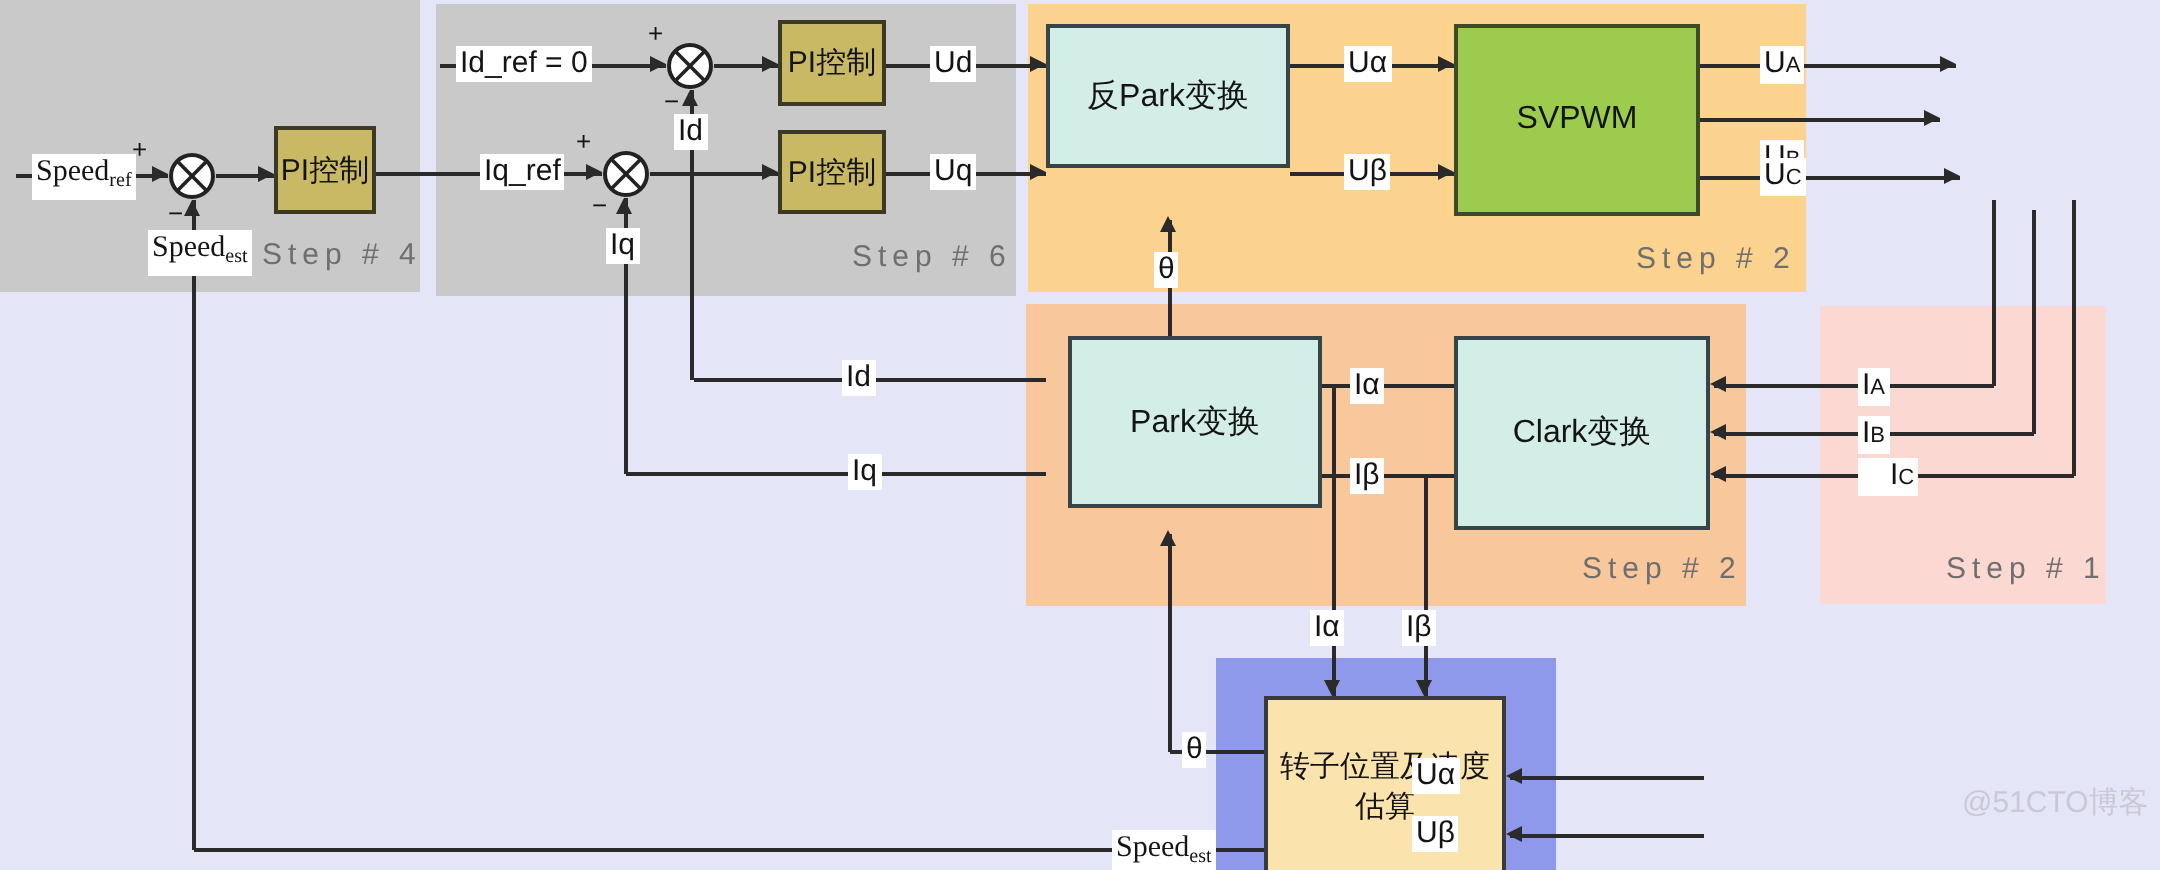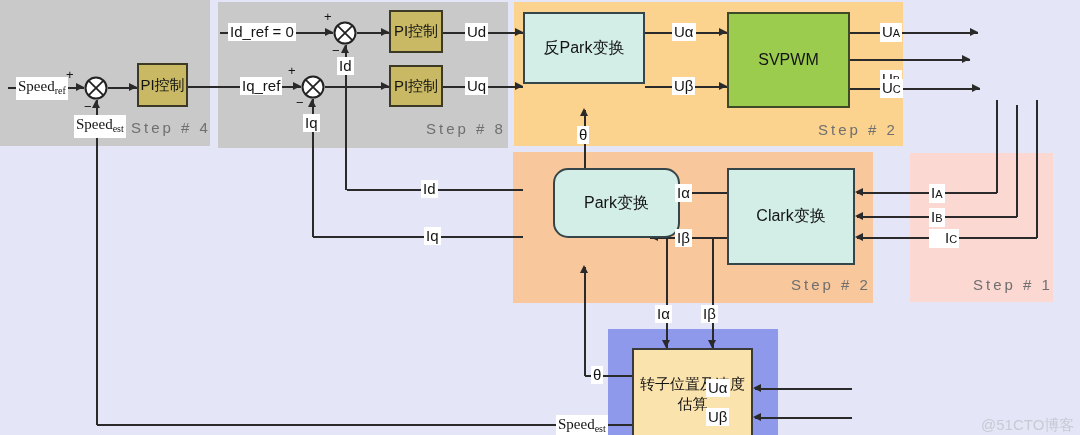--- a/index.html
+++ b/index.html
@@ -36,21 +36,21 @@
 <div id="stage">
 
   <div class="panel" style="left:0;top:2;width:210px;height:146px;background:#c9c9c9;"></div>
   <div class="panel" style="left:218px;top:2px;width:290px;height:146px;background:#c9c9c9;"></div>
   <div class="panel" style="left:514px;top:2px;width:389px;height:144px;background:#fbd28e;"></div>
   <div class="panel" style="left:513px;top:152px;width:360px;height:151px;background:#f8c79c;"></div>
   <div class="panel" style="left:910px;top:153px;width:143px;height:149px;background:#fcd8d2;"></div>
   <div class="panel" style="left:608px;top:329px;width:170px;height:106px;background:#8f99ec;"></div>
 
   <div class="step" style="left:131px;top:119px;">Step # 4</div>
-  <div class="step" style="left:426px;top:120px;">Step # 8</div>
+  <div class="step" style="left:426px;top:120px;">Step # 6</div>
   <div class="step" style="left:818px;top:121px;">Step # 2</div>
   <div class="step" style="left:791px;top:276px;">Step # 2</div>
   <div class="step" style="left:973px;top:276px;">Step # 1</div>
 
   <div class="hline" style="left:8px;top:87px;width:12px;"></div>
   <div class="hline" style="left:68px;top:87px;width:16px;"></div>
   <div class="hline" style="left:108px;top:87px;width:29px;"></div>
   <div class="hline" style="left:188px;top:86px;width:113px;"></div>
   <div class="hline" style="left:325px;top:86px;width:64px;"></div>
   <div class="hline" style="left:443px;top:86px;width:80px;"></div>
@@ -141,21 +141,21 @@
   <div class="sign" style="left:324px;top:10px;">+</div>
   <div class="sign" style="left:332px;top:44px;">−</div>
   <div class="sign" style="left:288px;top:64px;">+</div>
   <div class="sign" style="left:296px;top:96px;">−</div>
 
   <div class="blk khaki" style="left:137px;top:63px;width:51px;height:44px;">PI控制</div>
   <div class="blk khaki" style="left:389px;top:10px;width:54px;height:43px;">PI控制</div>
   <div class="blk khaki" style="left:389px;top:65px;width:54px;height:42px;">PI控制</div>
   <div class="blk cyan" style="left:523px;top:12px;width:122px;height:72px;">反Park变换</div>
   <div class="blk green" style="left:727px;top:12px;width:123px;height:96px;">SVPWM</div>
-  <div class="blk cyan" style="left:553px;top:168px;width:127px;height:70px;border-radius:15px;">Park变换</div>
+  <div class="blk cyan" style="left:534px;top:168px;width:127px;height:86px;">Park变换</div>
   <div class="blk cyan" style="left:727px;top:168px;width:128px;height:97px;">Clark变换</div>
   <div class="blk tan" style="left:632px;top:348px;width:121px;height:92px;padding:4px 6px;">转子位置及速度估算</div>
 
   <div class="lbl serif" style="left:16px;top:77px;"><span>Speed</span><span class="sub">ref</span></div>
   <div class="lbl serif" style="left:74px;top:115px;"><span>Speed</span><span class="sub">est</span></div>
   <div class="lbl" style="left:228px;top:23px;">Id_ref = 0</div>
   <div class="lbl" style="left:240px;top:77px;">Iq_ref</div>
   <div class="lbl" style="left:337px;top:57px;">Id</div>
   <div class="lbl" style="left:303px;top:114px;">Iq</div>
   <div class="lbl" style="left:465px;top:23px;">Ud</div>
@@ -173,15 +173,15 @@
   <div class="lbl" style="left:675px;top:229px;">Iβ</div>
   <div class="lbl" style="left:421px;top:180px;">Id</div>
   <div class="lbl" style="left:424px;top:227px;">Iq</div>
   <div class="lbl" style="left:655px;top:305px;">Iα</div>
   <div class="lbl" style="left:701px;top:305px;">Iβ</div>
   <div class="lbl" style="left:591px;top:366px;">θ</div>
   <div class="lbl serif" style="left:556px;top:415px;"><span>Speed</span><span class="sub">est</span></div>
   <div class="lbl" style="left:706px;top:379px;">Uα</div>
   <div class="lbl" style="left:706px;top:408px;">Uβ</div>
 
-  <div class="watermark" style="left:981px;top:416px;">@51CTO博客</div>
+  <div class="watermark" style="left:981px;top:392px;">@51CTO博客</div>
 
 </div>
 
 </body></html>

